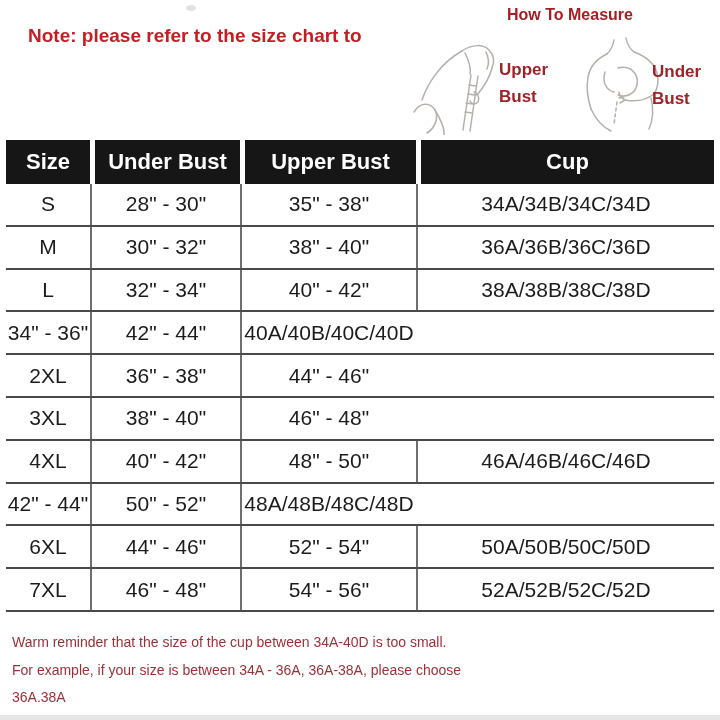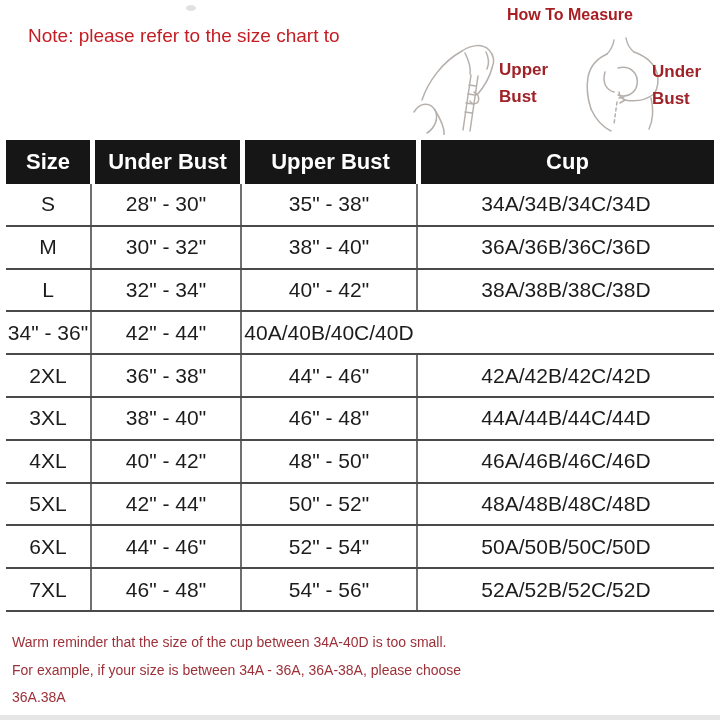--- a/index.html
+++ b/index.html
@@ -3,21 +3,21 @@
 <meta charset="utf-8">
 <style>
   html,body{margin:0;padding:0;background:#ffffff;}
   #canvas{
     position:relative;width:720px;height:720px;background:#ffffff;
     font-family:"Liberation Sans",sans-serif;overflow:hidden;
   }
   
   .note{
     position:absolute;left:28px;top:20px;width:420px;
-    font-family:"Liberation Sans",sans-serif;font-weight:normal;
+    font-family:"Liberation Sans",sans-serif;font-weight:bold;
     font-size:19px;line-height:31px;color:var(--note,#c41e24);
   }
   
   .measure-title{
     position:absolute;left:420px;top:6px;width:300px;text-align:center;
     font-weight:bold;font-size:16px;color:var(--measure-title,#a81d22);
   }
   .fig{position:absolute;}
   .sketch{fill:none;stroke:var(--figure-stroke,#b6b0ac);stroke-width:1.5;stroke-linecap:round;stroke-linejoin:round;}
   .sketch.dash{stroke-dasharray:3 3;}
@@ -135,36 +135,33 @@
     </div>
     <div class="trow">
       <div class="td">34" - 36"</div>
       <div class="td">42" - 44"</div>
       <div class="td">40A/40B/40C/40D</div>
     </div>
     <div class="trow">
       <div class="td">2XL</div>
       <div class="td">36" - 38"</div>
       <div class="td">44" - 46"</div>
-      <div class="td">42A/42B/42C/42D</div>
     </div>
     <div class="trow">
       <div class="td">3XL</div>
       <div class="td">38" - 40"</div>
       <div class="td">46" - 48"</div>
-      <div class="td">44A/44B/44C/44D</div>
     </div>
     <div class="trow">
       <div class="td">4XL</div>
       <div class="td">40" - 42"</div>
       <div class="td">48" - 50"</div>
       <div class="td">46A/46B/46C/46D</div>
     </div>
     <div class="trow">
-      <div class="td">5XL</div>
       <div class="td">42" - 44"</div>
       <div class="td">50" - 52"</div>
       <div class="td">48A/48B/48C/48D</div>
     </div>
     <div class="trow">
       <div class="td">6XL</div>
       <div class="td">44" - 46"</div>
       <div class="td">52" - 54"</div>
       <div class="td">50A/50B/50C/50D</div>
     </div>

